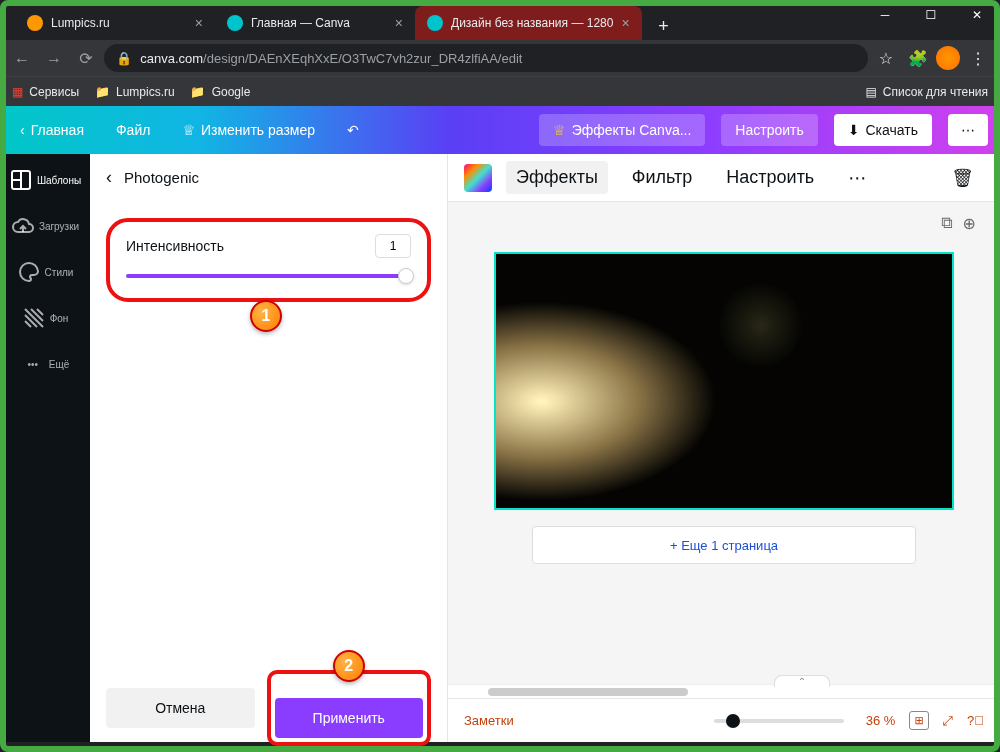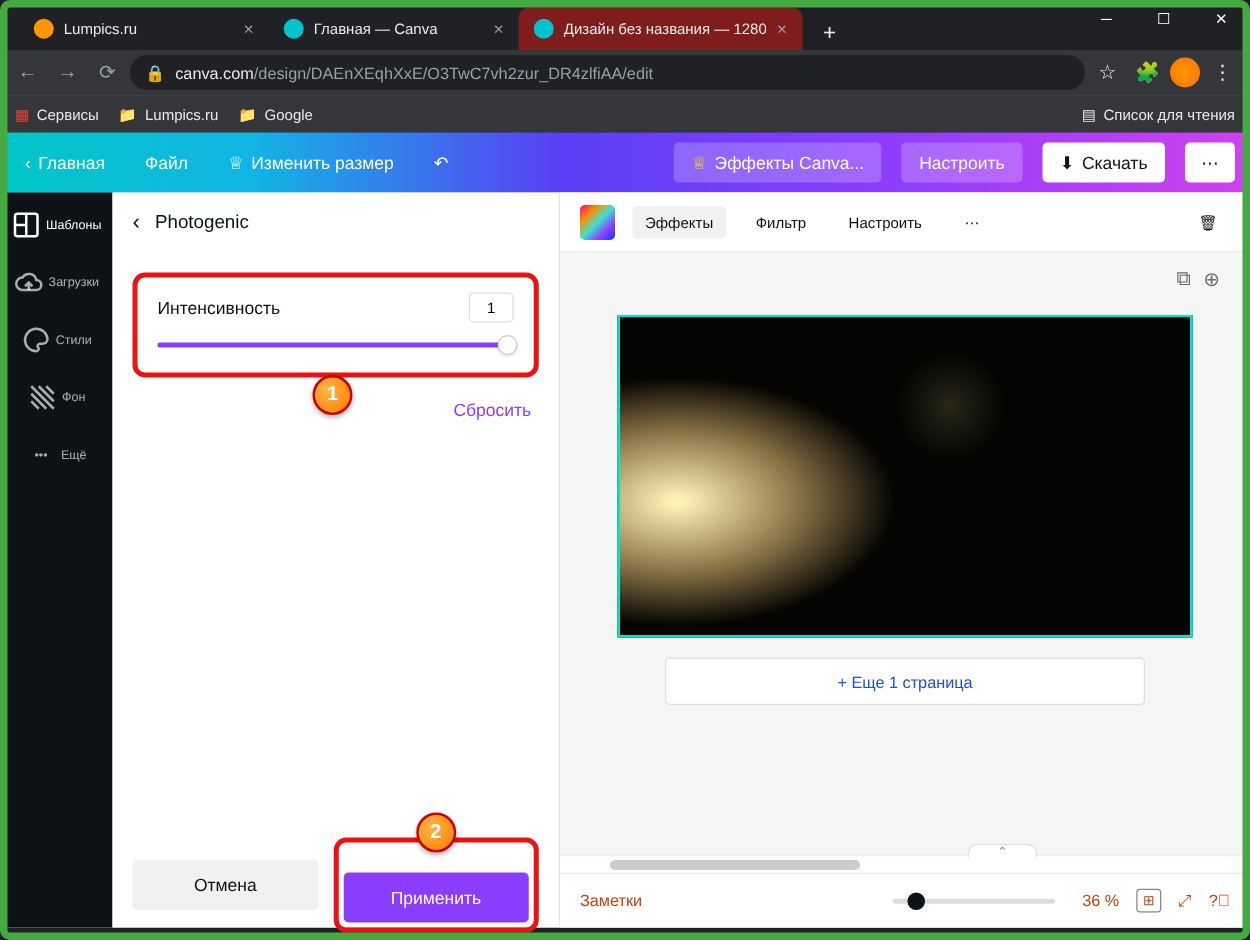--- a/index.html
+++ b/index.html
@@ -41,40 +41,40 @@
 
 .main { display: flex; height: calc(752px - 40px - 36px - 30px - 48px - 10px); background: #fff; }
 .left-rail { width: 90px; background: #0d1216; display: flex; flex-direction: column; align-items: center; padding-top: 4px; gap: 2px; }
 .rail-item { width: 100%; display: flex; flex-direction: row; align-items: center; justify-content: center; gap: 4px; padding: 10px 0; color: rgba(255,255,255,0.65); font-size: 10px; }
 .rail-item.active { color: #fff; }
 .rail-icon { width: 24px; height: 24px; display: flex; align-items: center; justify-content: center; }
 
 .side-panel { width: 358px; background: #fff; display: flex; flex-direction: column; border-right: 1px solid #e5e5e5; position: relative; }
 .panel-header { height: 48px; display: flex; align-items: center; padding: 0 16px; gap: 12px; font-size: 15px; color: #0d1216; border-bottom: 1px solid transparent; }
 .panel-content { flex: 1; padding: 16px; position: relative; }
-.intensity-box { border: 4px solid #e11; border-radius: 10px; padding: 12px 16px 20px; position: relative; }
+.intensity-box { border: 4px solid #e11; border-radius: 22px; padding: 12px 16px 20px; position: relative; }
 .intensity-row { display: flex; justify-content: space-between; align-items: center; margin-bottom: 16px; }
 .intensity-label { font-size: 14px; color: #0d1216; }
 .intensity-value { width: 36px; height: 24px; border: 1px solid #ddd; border-radius: 4px; display: flex; align-items: center; justify-content: center; font-size: 12px; }
 .slider { position: relative; height: 4px; background: #8b3dff; border-radius: 2px; }
 .slider-thumb { position: absolute; right: -3px; top: -6px; width: 16px; height: 16px; background: #fff; border: 1px solid #ccc; border-radius: 50%; box-shadow: 0 1px 3px rgba(0,0,0,0.15); }
 .reset-link { text-align: right; color: #8b3dff; font-size: 14px; margin-top: 18px; padding-right: 6px; }
 .step-badge { position: absolute; width: 32px; height: 32px; border-radius: 50%; background: radial-gradient(circle at 35% 35%, #ffb347, #ff7f00); border: 2px solid #c00; display: flex; align-items: center; justify-content: center; color: #fff; font-weight: bold; font-size: 16px; box-shadow: 0 2px 4px rgba(0,0,0,0.3); }
 
 .panel-footer { height: 68px; display: flex; align-items: center; padding: 0 16px; gap: 12px; }
 .footer-btn { flex: 1; height: 40px; border-radius: 4px; display: flex; align-items: center; justify-content: center; font-size: 14px; }
 .cancel-btn { background: #f1f1f1; color: #0d1216; }
 .apply-wrap { flex: 1; position: relative; border: 4px solid #e11; border-radius: 10px; padding: 4px; }
 .apply-btn { width: 100%; height: 40px; background: #8b3dff; color: #fff; border-radius: 4px; display: flex; align-items: center; justify-content: center; font-size: 14px; margin-top: 20px; }
 
 
 .editor { flex: 1; display: flex; flex-direction: column; background: #f5f5f5; position: relative; }
 .editor-toolbar { height: 48px; background: #fff; display: flex; align-items: center; padding: 0 16px; gap: 14px; border-bottom: 1px solid #e5e5e5; }
 .color-swatch { width: 28px; height: 28px; border-radius: 4px; background: linear-gradient(135deg, #ff0080, #ff8c00, #40e0d0, #8b3dff, #0040ff); }
-.toolbar-btn { padding: 6px 10px; font-size: 12px; color: #0d1216; border-radius: 4px; }
+.toolbar-btn { padding: 6px 10px; font-size: 18px; color: #0d1216; border-radius: 4px; }
 .toolbar-btn.active { background: #f1f1f1; }
 .toolbar-spacer { flex: 1; }
 .canvas-wrap { flex: 1; display: flex; flex-direction: column; align-items: center; justify-content: flex-start; padding-top: 50px; position: relative; }
 .page-tools { position: absolute; right: 24px; top: 12px; display: flex; gap: 10px; color: #6b6b6b; }
 .canvas { width: 460px; height: 258px; border: 2px solid #01e5c7; background: #000; position: relative; overflow: hidden; }
 .space-img { width: 100%; height: 100%; background: 
   radial-gradient(ellipse 280px 160px at 10% 58%, rgba(255,245,190,0.95), rgba(255,210,120,0.5) 35%, transparent 62%),
   radial-gradient(circle 60px at 58% 28%, #2a2a1a, #0a0a08 70%),
   radial-gradient(circle 22px at 68% 35%, #1e1e14, #0a0a08 70%),
   radial-gradient(circle 6px at 90% 34%, #3a3a2a, transparent 70%),
@@ -235,21 +235,20 @@
       <div class="intensity-box">
         <div class="intensity-row">
           <span class="intensity-label">Интенсивность</span>
           <div class="intensity-value">1</div>
         </div>
         <div class="slider">
           <div class="slider-thumb"></div>
         </div>
       </div>
       <div class="step-badge" style="left:160px; top:98px;">1</div>
-      <div class="reset-link">Сбросить</div>
     </div>
     <div class="panel-footer">
       <div class="footer-btn cancel-btn">Отмена</div>
       <div class="apply-wrap">
         <div class="apply-btn">Применить</div>
         <div class="step-badge" style="left:50%; top:-24px; transform:translateX(-50%)">2</div>
       </div>
     </div>
   </div>
 

